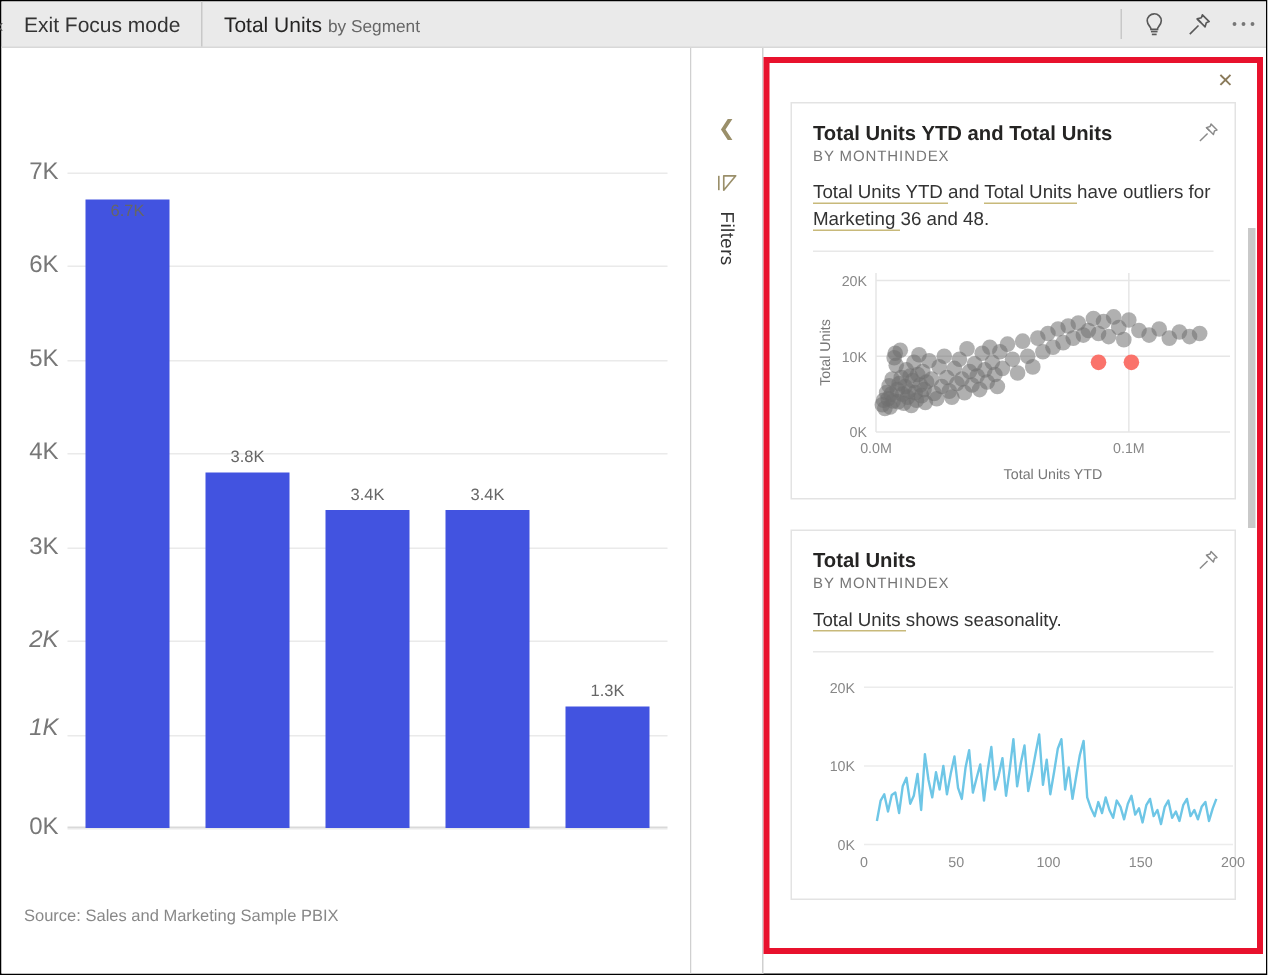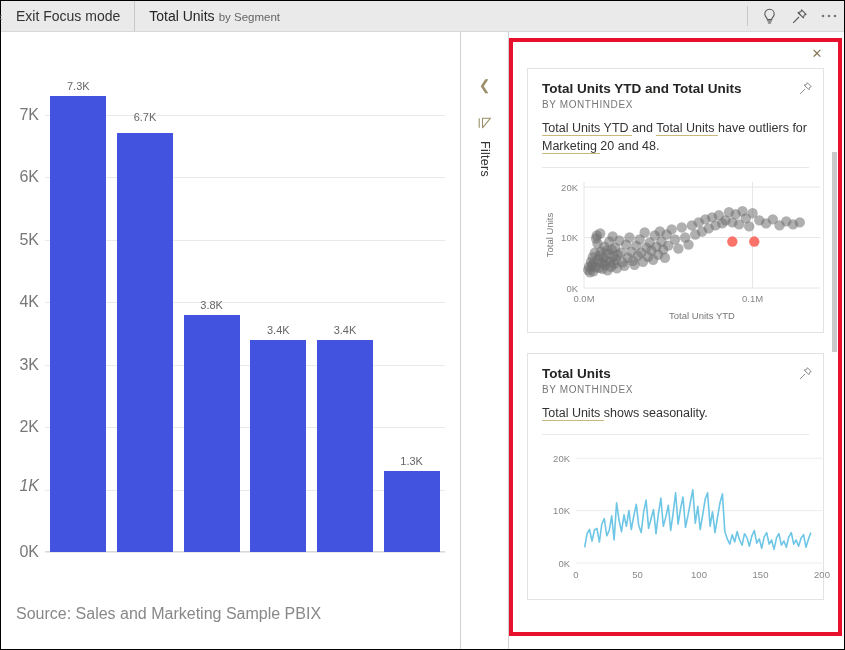--- a/index.html
+++ b/index.html
@@ -66,21 +66,21 @@
     width: 460px; height: 617px;
     background: #ffffff;
     border-right: 1px solid #d0d0d0;
   }
   .chart-area {
     position: absolute; left: 0; top: 0;
     width: 459px; height: 550px;
   }
   .src-note {
     position: absolute; left: 15px; top: 573px;
-    font-size: 16px; color: #888;
+    font-size: 11px; color: #888;
   }
 
   .plot {
     position: absolute;
     left: 44px; top: 45px;
     width: 400px; height: 475px;
   }
   .ylab {
     position: absolute; right: 100%;
     margin-right: 6px;
@@ -256,38 +256,34 @@
 
   <div class="chart-pane">
     <div class="chart-area">
       <div class="plot" id="bar-plot">
         <div class="axis-line"></div>
       <div class="gridline" style="top: 475px;"></div>
           <div class="ylab" style="top: 475px;">0K</div>
           <div class="gridline" style="top: 412.5px;"></div>
           <div class="ylab" style="top: 409px; font-style: italic;">1K</div>
           <div class="gridline" style="top: 350px;"></div>
-          <div class="ylab" style="top: 350px;">2K</div>
+          <div class="ylab" style="top: 350px; font-style: italic;">2K</div>
           <div class="gridline" style="top: 287.5px;"></div>
           <div class="ylab" style="top: 287.5px;">3K</div>
           <div class="gridline" style="top: 225px;"></div>
           <div class="ylab" style="top: 225px;">4K</div>
           <div class="gridline" style="top: 162.5px;"></div>
           <div class="ylab" style="top: 162.5px;">5K</div>
           <div class="gridline" style="top: 100px;"></div>
           <div class="ylab" style="top: 100px;">6K</div>
           <div class="gridline" style="top: 37.5px;"></div>
           <div class="ylab" style="top: 37.5px;">7K</div>
           <div class="bars">
             <div class="bar-col">
-              <div class="bar-val" style="bottom: 460.25px;">7.3K</div>
-              <div class="bar-rect" style="height: 456.25px; background: rgb(66, 83, 224);"></div>
-            </div>
-            <div class="bar-col">
-              <div class="bar-val" style="bottom: 429px;">6.7K</div>
+              <div class="bar-val" style="bottom: 405px;">6.7K</div>
               <div class="bar-rect" style="height: 418.75px; background: rgb(66, 83, 224);"></div>
             </div>
             <div class="bar-col">
               <div class="bar-val" style="bottom: 241.5px;">3.8K</div>
               <div class="bar-rect" style="height: 237.5px; background: rgb(66, 83, 224);"></div>
             </div>
             <div class="bar-col">
               <div class="bar-val" style="bottom: 216.5px;">3.4K</div>
               <div class="bar-rect" style="height: 212.5px; background: rgb(66, 83, 224);"></div>
             </div>
@@ -323,21 +319,21 @@
       <div class="card">
         <div class="card-pin">
           <svg width="15" height="15" viewBox="0 0 17 17">
             <path d="M10.6 1.9 L15.1 6.4 L13.2 7.1 L12.4 9.9 L7.1 4.6 L9.9 3.8 Z" fill="none" stroke="#8a8a8a" stroke-width="1.1" stroke-linejoin="round"></path>
             <line x1="7.1" y1="4.6" x2="9.6" y2="7.1" stroke="#8a8a8a" stroke-width="1.1"></line>
             <line x1="8.0" y1="9.0" x2="2.2" y2="14.8" stroke="#8a8a8a" stroke-width="1.1"></line>
           </svg>
         </div>
         <div class="card-title">Total Units YTD and Total Units</div>
         <div class="card-sub">BY MONTHINDEX</div>
-        <div class="card-desc" id="desc-0"><span class="field">Total Units YTD </span><span>and </span><span class="field">Total Units </span><span>have outliers for </span><span class="field">Marketing </span><span>20 and 48.</span></div>
+        <div class="card-desc" id="desc-0"><span class="field">Total Units YTD </span><span>and </span><span class="field">Total Units </span><span>have outliers for </span><span class="field">Marketing </span><span>36 and 48.</span></div>
         <div class="card-sep"></div>
         <div class="mini" id="scatter-mini" style="height:150px"><svg width="290" height="150">
               <line x1="42" x2="278" y1="116" y2="116" stroke="#e6e6e6"></line>
               <text x="36" y="119.5" text-anchor="end" font-size="9.5" fill="#888" font-family="&quot;Liberation Sans&quot;, sans-serif">0K</text>
               <line x1="42" x2="278" y1="65.52380952380952" y2="65.52380952380952" stroke="#e6e6e6"></line>
               <text x="36" y="69.02380952380952" text-anchor="end" font-size="9.5" fill="#888" font-family="&quot;Liberation Sans&quot;, sans-serif">10K</text>
               <line x1="42" x2="278" y1="15.047619047619051" y2="15.047619047619051" stroke="#e6e6e6"></line>
               <text x="36" y="18.54761904761905" text-anchor="end" font-size="9.5" fill="#888" font-family="&quot;Liberation Sans&quot;, sans-serif">20K</text>
               <line y1="10" y2="116" x1="42" x2="42" stroke="#e6e6e6"></line>
               <text x="42" y="130" text-anchor="middle" font-size="9.5" fill="#888" font-family="&quot;Liberation Sans&quot;, sans-serif">0.0M</text>

